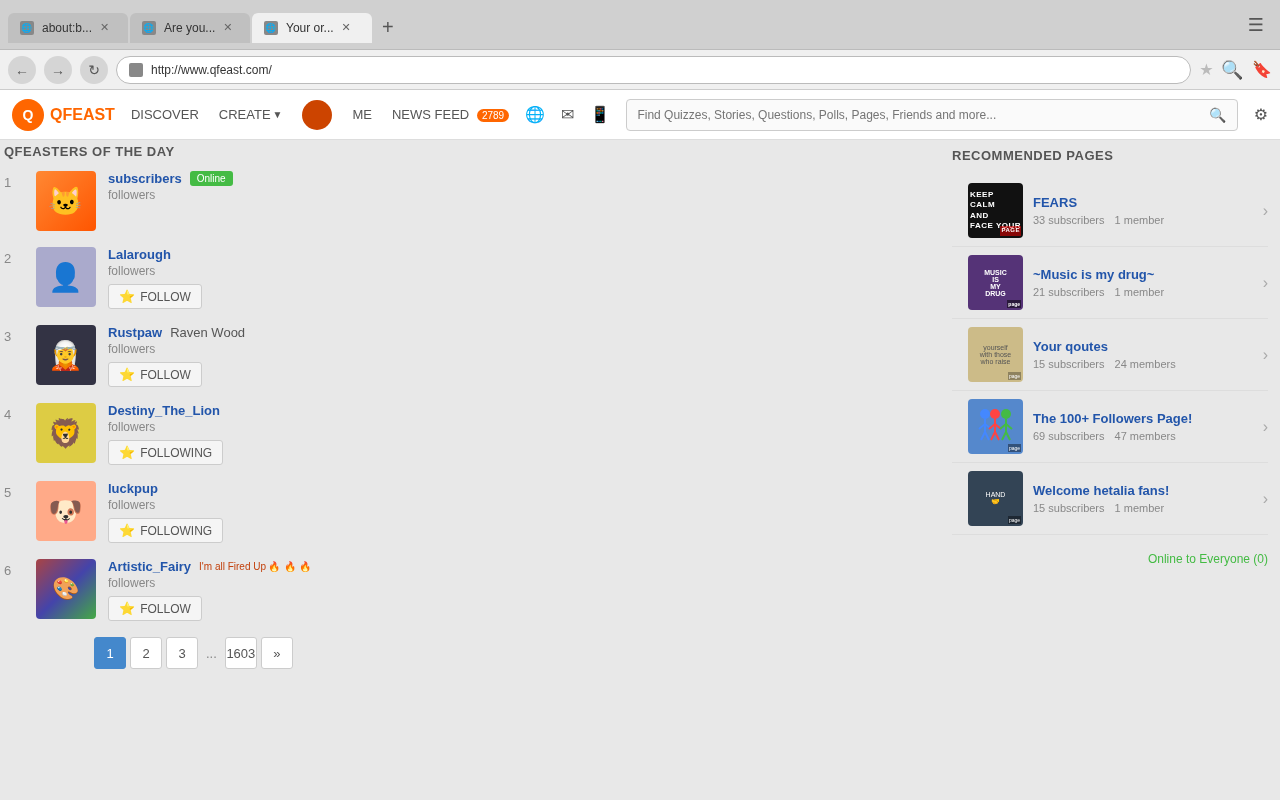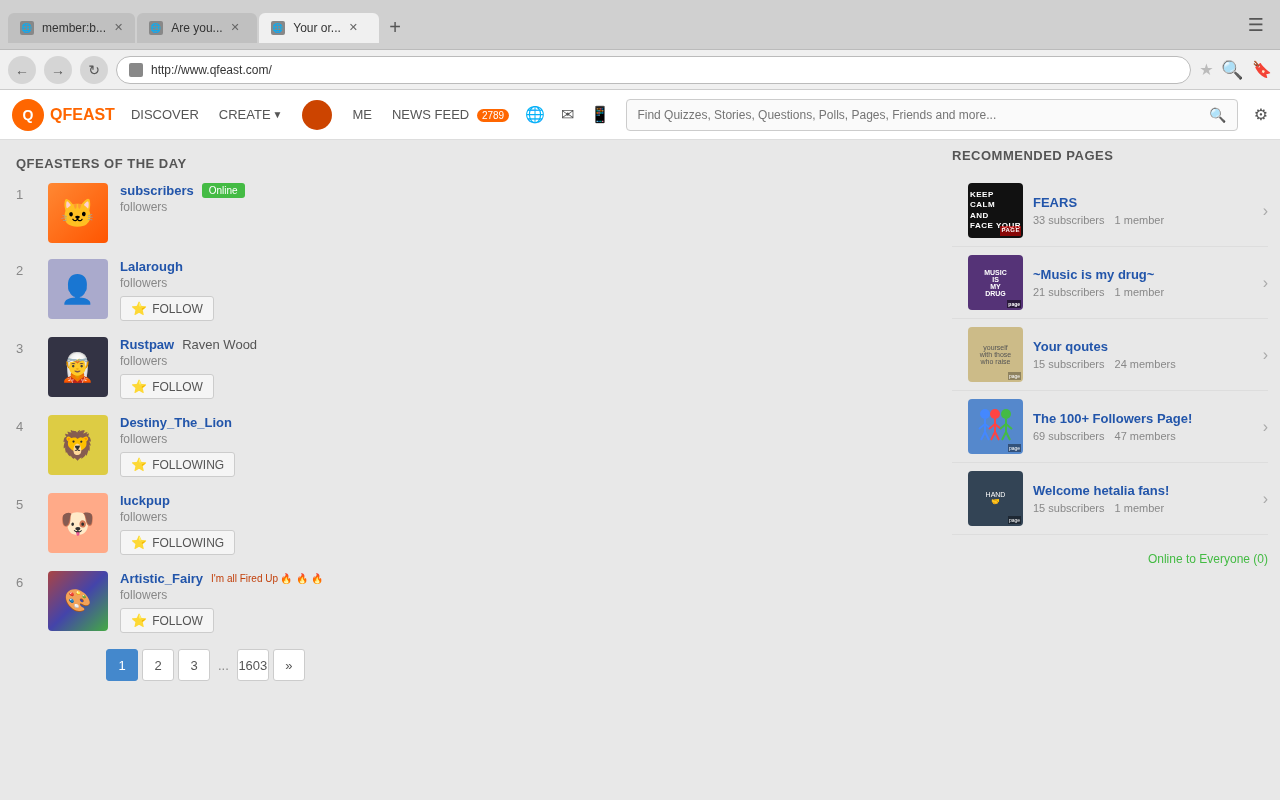--- a/index.html
+++ b/index.html
@@ -39,21 +39,21 @@
     .search-bar { flex: 1; height: 32px; border: 1px solid #ccc; border-radius: 4px; padding: 0 10px; font-size: 12px; color: #aaa; display: flex; align-items: center; background: #fafafa; }
     .search-bar input { border: none; background: none; flex: 1; font-size: 12px; color: #a16207; outline: none; }
     .search-icon-btn { color: #999; font-size: 14px; cursor: pointer; }
     .settings-icon { font-size: 16px; color: #555; cursor: pointer; }
     .globe-icon { font-size: 16px; color: #555; cursor: pointer; }
     .msg-icon { font-size: 16px; color: #555; cursor: pointer; }
     .notif-icon { font-size: 16px; color: #555; cursor: pointer; }
 
     
     .main { display: flex; height: calc(800px - 140px); background: #e8e8e8; }
-    .content { flex: 1; padding: 16px; overflow-y: auto; }
+    .content { flex: 1; padding: 4px; overflow-y: auto; }
     .section-title { font-size: 13px; font-weight: bold; color: #555; margin-bottom: 12px; letter-spacing: 0.5px; }
 
     
     .user-item { display: flex; align-items: flex-start; margin-bottom: 16px; gap: 12px; }
     .rank-num { color: #888; font-size: 13px; min-width: 20px; padding-top: 4px; }
     .user-avatar { width: 60px; height: 60px; border-radius: 4px; background: #aaa; flex-shrink: 0; overflow: hidden; }
     .user-info { flex: 1; }
     .user-name-row { display: flex; align-items: center; gap: 8px; margin-bottom: 2px; }
     .user-name { color: #2255aa; font-size: 13px; font-weight: bold; cursor: pointer; }
     .online-badge { background: #44bb44; color: white; font-size: 10px; padding: 2px 7px; border-radius: 3px; }
@@ -90,21 +90,21 @@
   </style>
 </head>
 <body>
 
 <div>
 
   <div class="browser-top">
     <div class="tab-bar">
       <div class="tab">
         <span class="tab-favicon">🌐</span>
-        <span>member:b...</span>
+        <span>about:b...</span>
         <span class="tab-close">✕</span>
       </div>
       <div class="tab">
         <span class="tab-favicon">🌐</span>
         <span>Are you...</span>
         <span class="tab-close">✕</span>
       </div>
       <div class="tab active">
         <span class="tab-favicon">🌐</span>
         <span>Your or...</span>

